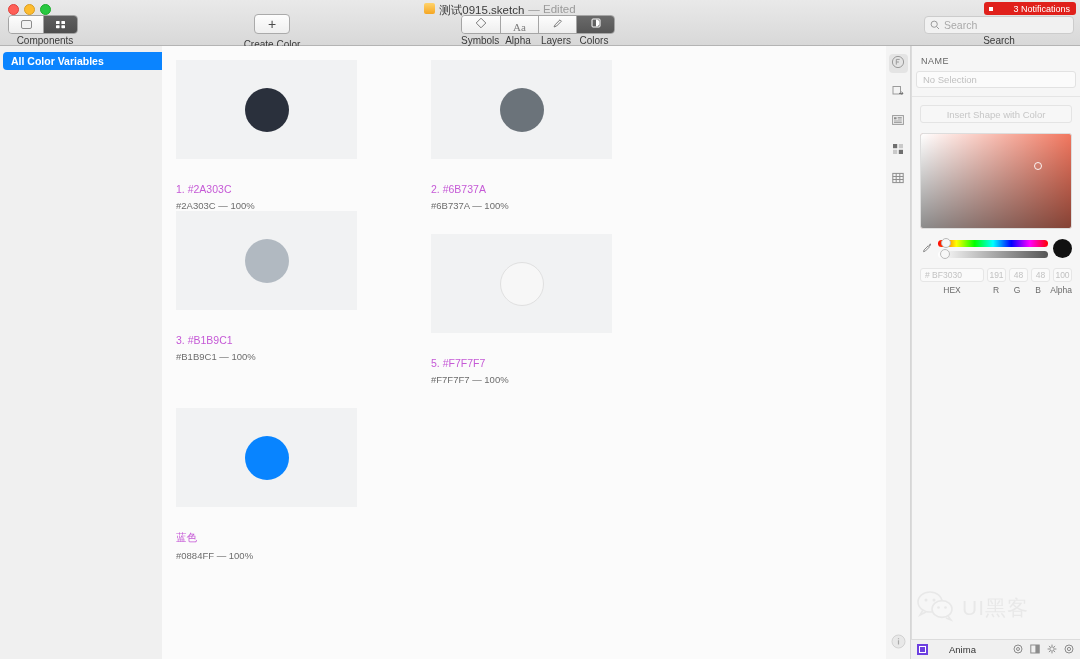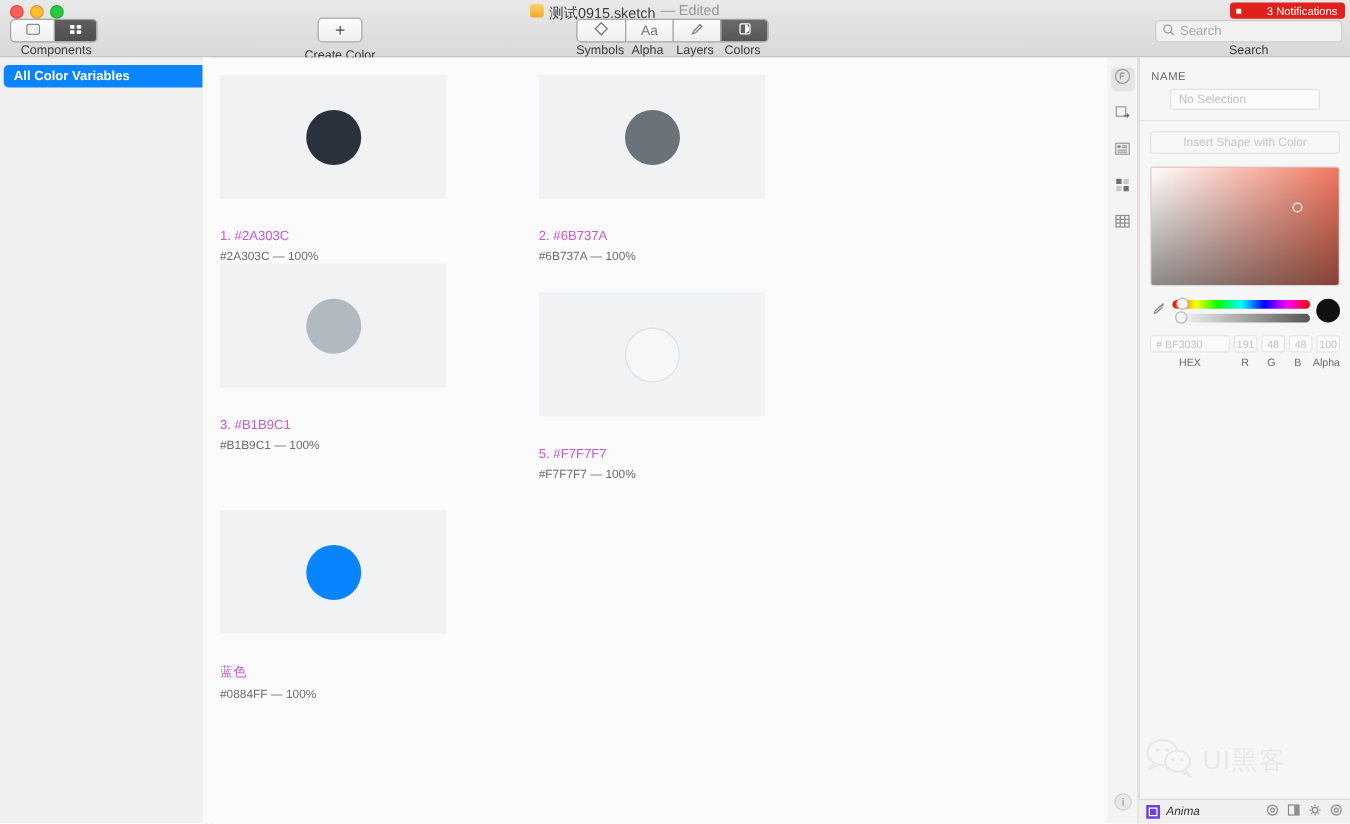--- a/index.html
+++ b/index.html
@@ -39,22 +39,22 @@
   .cv-label { font-size: 10px; color: #3a3a3a; margin-top: 5px; }
 
   .doc-title { position: absolute; left: 0; top: 3px; width: 1000px; text-align: center;
     font-size: 11.5px; color: #3b3b3b; display: flex; align-items: flex-start; justify-content: center; gap: 4px; }
   .doc-title .edited { color: #9a9a9a; }
   .doc-icon { width: 11px; height: 11px; border-radius: 2px;
     background: linear-gradient(#ffd36b, #f5a623); display: inline-block; }
 
   .tool-group { position: absolute; left: 461px; top: 15px; display: flex;
     border: 1px solid #a5a5a5; border-radius: 4px; overflow: hidden; height: 19px; }
-  .tg-cell { width: 38px; display: flex; align-items: center; justify-content: center;
-    background: linear-gradient(#fdfdfd, #eeeeee); position: relative; }
+  .tg-cell { width: 38px; display: flex; align-items: flex-end; justify-content: center;
+    background: linear-gradient(#fdfdfd, #eeeeee); position: relative; font-family: Liberation Serif, serif; }
   .tg-cell + .tg-cell { border-left: 1px solid #a5a5a5; }
   .tg-cell.active { background: linear-gradient(#6a6a6a, #565656); }
   .tg-labels { position: absolute; left: 461px; top: 35px; display: flex; }
   .tg-labels span { width: 38px; text-align: center; font-size: 10px; color: #3a3a3a; }
 
   .notif { position: absolute; right: 4px; top: 2px; height: 13px; border-radius: 3px;
     background: #e0201b; color: #fff; font-size: 9px; padding: 0 6px 0 5px;
     display: flex; align-items: center; gap: 20px; }
   .notif-dot { width: 4px; height: 4px; background: #fff; }
 
@@ -93,21 +93,21 @@
   .rail-btn { width: 19px; height: 19px; margin: 4px auto 10px auto;
     display: flex; align-items: center; justify-content: center; border-radius: 4px; }
   .rail-btn.active { background: #e4e4e4; }
   .rail-bottom { position: absolute; left: 3px; bottom: 6px; width: 19px; height: 19px;
     display: flex; align-items: center; justify-content: center; }
 
   
   .inspector { position: absolute; left: 911px; top: 46px; width: 169px; height: 613px;
     background: #f6f6f6; border-left: 1px solid #dcdcdc; }
   .insp-label { font-size: 9px; letter-spacing: .5px; color: #666; padding: 10px 0 5px 9px; }
-  .insp-input { margin: 0 24px; height: 17px; background: #fbfbfb; border: 1px solid #e2e2e2;
+  .insp-input { margin: 0 4px; height: 17px; background: #fbfbfb; border: 1px solid #e2e2e2;
     border-radius: 3px; display: flex; align-items: center; padding: 0 6px;
     font-size: 9.5px; color: #c0c0c0; }
   .insp-sep { height: 1px; background: #e5e5e5; margin: 8px 0; }
   .insert-btn { margin: 0 8px; height: 18px; background: #f7f7f7; border: 1px solid #e4e4e4;
     border-radius: 3px; display: flex; align-items: center; justify-content: center;
     font-size: 9.5px; color: #c6c6c6; }
   .picker { margin: 10px 8px 0 8px; height: 96px; border-radius: 3px; position: relative;
     border: 1px solid #dddddd; overflow: hidden;
     background:
       linear-gradient(to top, rgba(0,0,0,.45), rgba(0,0,0,0)),
@@ -136,21 +136,21 @@
   .fld-labels span { font-size: 8.5px; color: #6b6b6b; text-align: center; }
   .fld-labels .hexl { flex: 0 0 64px; }
   .fld-labels .numl { flex: 1; }
 
   .watermark { position: absolute; left: 916px; top: 586px; width: 150px; height: 44px;
     display: flex; align-items: center; gap: 6px; opacity: .35; }
   .wm-text { font-size: 21px; color: #cfcfcf; letter-spacing: 1px; }
 
   .statusbar { position: absolute; left: 911px; bottom: 0; width: 169px; height: 20px;
     background: #f0f0f0; border-top: 1px solid #dcdcdc;
-    display: flex; align-items: center; padding: 4px 6px; gap: 5px; font-style: italic; }
+    display: flex; align-items: center; padding: 4px 6px; gap: 21px; }
   .anima-icon { width: 11px; height: 11px; border: 2px solid #6c3fe0; background: #fff;
     display: flex; align-items: center; justify-content: center; }
   .anima-icon i { width: 5px; height: 5px; background: #6c3fe0; display: block; }
   .anima-name { font-size: 9.5px; color: #333; }
   .st-icons { margin-left: auto; display: flex; gap: 7px; align-items: center; }
   .st-ic { font-size: 10px; color: #8c8c8c; }
 </style>
 </head>
 <body>
 

